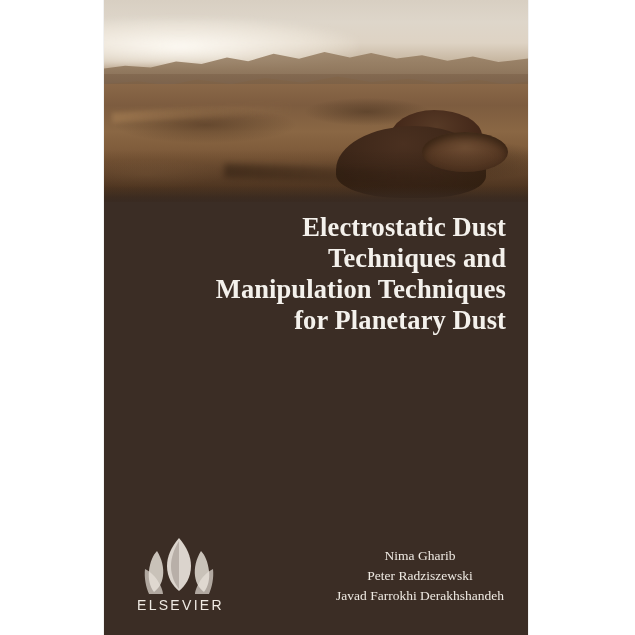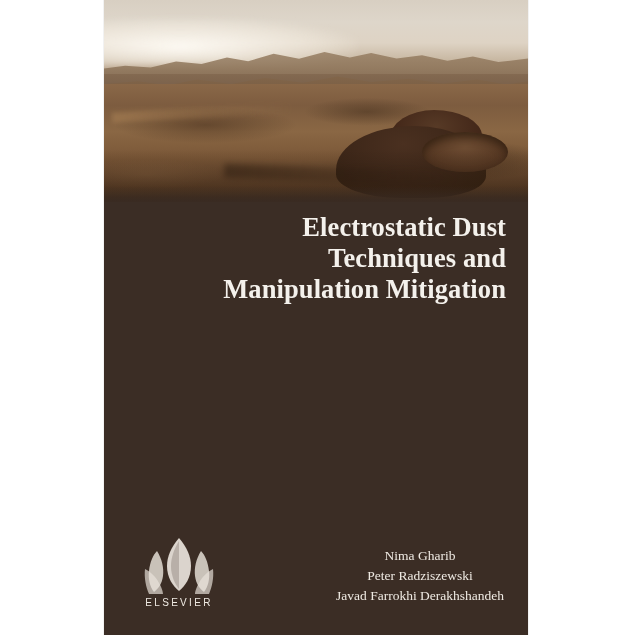--- a/index.html
+++ b/index.html
@@ -196,21 +196,21 @@
   }
   .logo svg { display: block; }
   .logo-word {
     position: absolute;
     left: 0;
     top: 62px;
     width: 84px;
     text-align: center;
     color: #efeae3;
     font-family: "Liberation Sans", sans-serif;
-    font-size: 10px;
+    font-size: 14px;
     letter-spacing: 2.3px;
   }
   .side-left, .side-right {
     position: absolute;
     top: 0;
     width: 104px;
     height: 635px;
     background: #ffffff;
   }
   .side-left { left: 0; }
@@ -238,21 +238,22 @@
       <div class="dune"></div>
       <div class="crater-rim"></div>
       <div class="streak-b"></div>
       <div class="scarp"></div>
       <div class="photo-bottom-fade"></div>
     </div>
 
     <div class="title-block">
       <div class="title-line">Electrostatic Dust</div>
       <div class="title-line">Techniques and</div>
-      <div class="title-line">Manipulation Mitigation</div>
+      <div class="title-line">Manipulation Techniques</div>
+      <div class="title-line">for Planetary Dust</div>
     </div>
 
     <div class="authors">
       <div class="author">Nima Gharib</div>
       <div class="author">Peter Radziszewski</div>
       <div class="author">Javad Farrokhi Derakhshandeh</div>
     </div>
 
     <div class="logo">
       <svg width="84" height="60" viewBox="0 0 84 60" aria-hidden="true">

